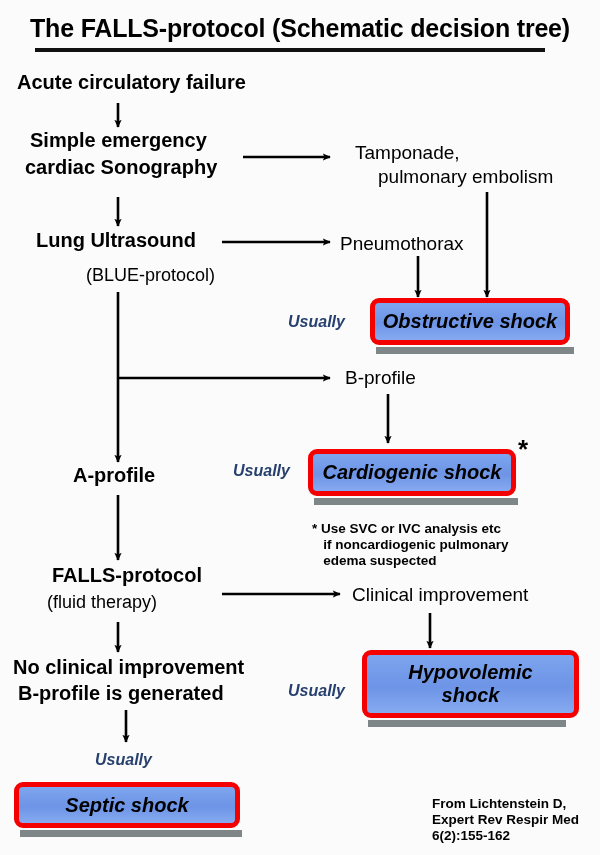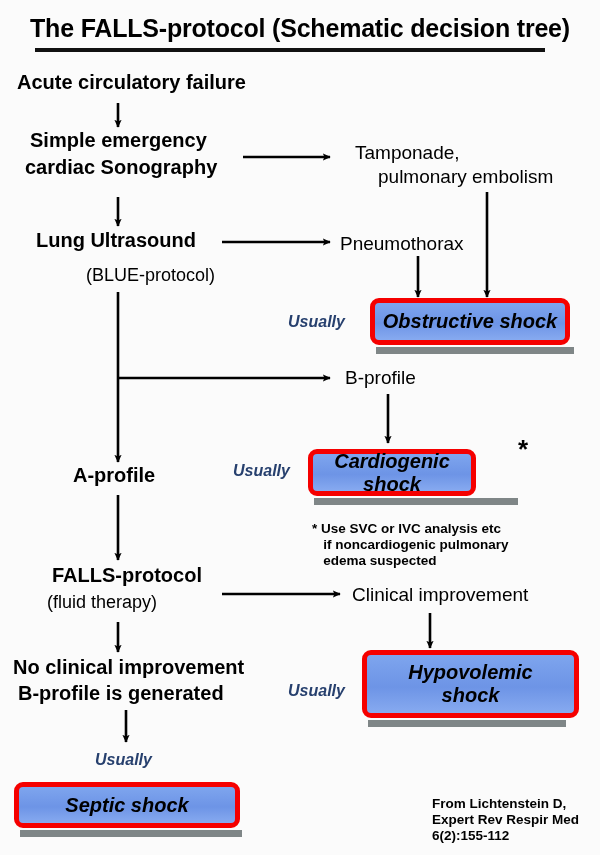--- a/index.html
+++ b/index.html
@@ -169,33 +169,33 @@
   <div class="abs node bold" style="left:18px; top:681px;">B-profile is generated</div>
 
   <div class="abs usually" style="left:288px; top:313px;">Usually</div>
   <div class="abs usually" style="left:233px; top:462px;">Usually</div>
   <div class="abs usually" style="left:288px; top:682px;">Usually</div>
   <div class="abs usually" style="left:95px; top:751px;">Usually</div>
 
   <div class="abs shockbox" style="left:370px; top:298px; width:200px; height:47px;">Obstructive shock</div>
   <div class="abs shadowbar" style="left:376px; top:347px; width:198px;"></div>
 
-  <div class="abs shockbox" style="left:308px; top:449px; width:168px; height:47px;">Cardiogenic shock</div>
+  <div class="abs shockbox" style="left:308px; top:449px; width:208px; height:47px;">Cardiogenic shock</div>
   <div class="abs shadowbar" style="left:314px; top:498px; width:204px;"></div>
 
   <div class="abs shockbox" style="left:362px; top:650px; width:217px; height:68px; white-space:pre-line;">Hypovolemic
 shock</div>
   <div class="abs shadowbar" style="left:368px; top:720px; width:198px;"></div>
 
   <div class="abs shockbox" style="left:14px; top:782px; width:226px; height:46px;">Septic shock</div>
   <div class="abs shadowbar" style="left:20px; top:830px; width:222px;"></div>
 
   <div class="abs asterisk" style="left:518px; top:436px;">*</div>
 
   <div class="abs smalltext" style="left:312px; top:521px;">* Use SVC or IVC analysis etc</div>
   <div class="abs smalltext" style="left:312px; top:537px;">   if noncardiogenic pulmonary</div>
   <div class="abs smalltext" style="left:312px; top:553px;">   edema suspected</div>
 
   <div class="abs smalltext" style="left:432px; top:796px;">From Lichtenstein D,</div>
   <div class="abs smalltext" style="left:432px; top:812px;">Expert Rev Respir Med</div>
-  <div class="abs smalltext" style="left:432px; top:828px;">6(2):155-112</div>
+  <div class="abs smalltext" style="left:432px; top:828px;">6(2):155-162</div>
 
 </div>
 
 </body></html>

